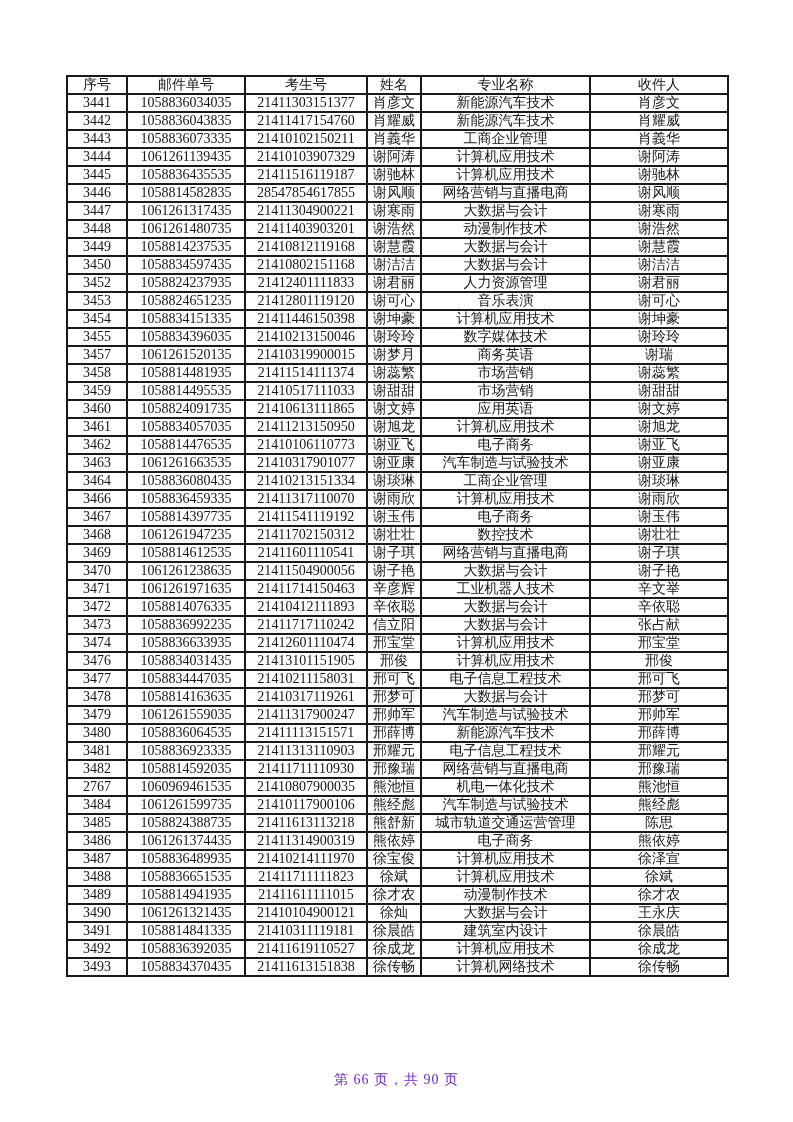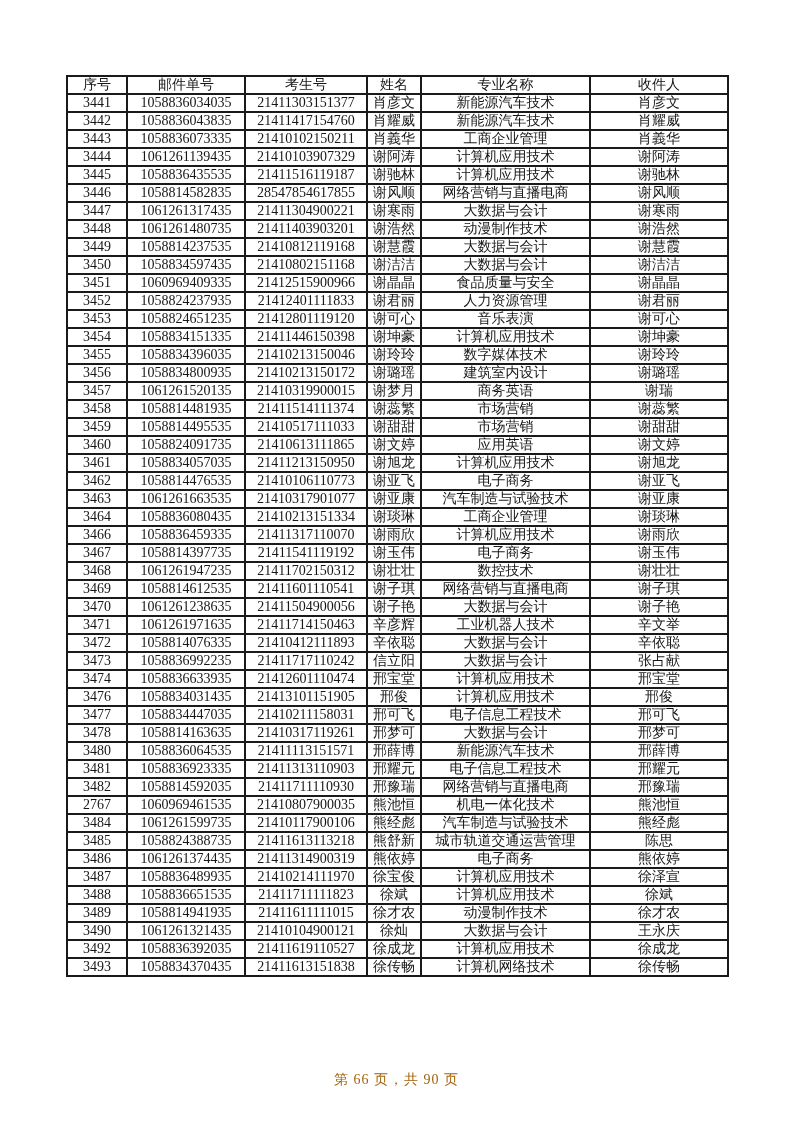--- a/index.html
+++ b/index.html
@@ -44,21 +44,21 @@
     color: #161616;
   }
   .page-footer {
     position: absolute;
     left: 0;
     top: 1071px;
     width: 793px;
     text-align: center;
     font-size: 14px;
     letter-spacing: 1px;
-    color: #a16207;
+    color: #6d28d9;
   }
 </style>
 </head>
 <body>
 
 <div class="page">
 
   <table class="mail-table">
     <colgroup>
       <col style="width:60px">
@@ -153,28 +153,20 @@
         </tr>
         <tr>
           <td>3450</td>
           <td>1058834597435</td>
           <td>21410802151168</td>
           <td>谢洁洁</td>
           <td>大数据与会计</td>
           <td>谢洁洁</td>
         </tr>
         <tr>
-          <td>3451</td>
-          <td>1060969409335</td>
-          <td>21412515900966</td>
-          <td>谢晶晶</td>
-          <td>食品质量与安全</td>
-          <td>谢晶晶</td>
-        </tr>
-        <tr>
           <td>3452</td>
           <td>1058824237935</td>
           <td>21412401111833</td>
           <td>谢君丽</td>
           <td>人力资源管理</td>
           <td>谢君丽</td>
         </tr>
         <tr>
           <td>3453</td>
           <td>1058824651235</td>
@@ -193,28 +185,20 @@
         </tr>
         <tr>
           <td>3455</td>
           <td>1058834396035</td>
           <td>21410213150046</td>
           <td>谢玲玲</td>
           <td>数字媒体技术</td>
           <td>谢玲玲</td>
         </tr>
         <tr>
-          <td>3456</td>
-          <td>1058834800935</td>
-          <td>21410213150172</td>
-          <td>谢璐瑶</td>
-          <td>建筑室内设计</td>
-          <td>谢璐瑶</td>
-        </tr>
-        <tr>
           <td>3457</td>
           <td>1061261520135</td>
           <td>21410319900015</td>
           <td>谢梦月</td>
           <td>商务英语</td>
           <td>谢瑞</td>
         </tr>
         <tr>
           <td>3458</td>
           <td>1058814481935</td>
@@ -361,20 +345,28 @@
         </tr>
         <tr>
           <td>3478</td>
           <td>1058814163635</td>
           <td>21410317119261</td>
           <td>邢梦可</td>
           <td>大数据与会计</td>
           <td>邢梦可</td>
         </tr>
         <tr>
+          <td>3479</td>
+          <td>1061261559035</td>
+          <td>21411317900247</td>
+          <td>邢帅军</td>
+          <td>汽车制造与试验技术</td>
+          <td>邢帅军</td>
+        </tr>
+        <tr>
           <td>3480</td>
           <td>1058836064535</td>
           <td>21411113151571</td>
           <td>邢薛博</td>
           <td>新能源汽车技术</td>
           <td>邢薛博</td>
         </tr>
         <tr>
           <td>3481</td>
           <td>1058836923335</td>
@@ -447,20 +439,28 @@
           <td>动漫制作技术</td>
           <td>徐才农</td>
         </tr>
         <tr>
           <td>3490</td>
           <td>1061261321435</td>
           <td>21410104900121</td>
           <td>徐灿</td>
           <td>大数据与会计</td>
           <td>王永庆</td>
+        </tr>
+        <tr>
+          <td>3491</td>
+          <td>1058814841335</td>
+          <td>21410311119181</td>
+          <td>徐晨皓</td>
+          <td>建筑室内设计</td>
+          <td>徐晨皓</td>
         </tr>
         <tr>
           <td>3492</td>
           <td>1058836392035</td>
           <td>21411619110527</td>
           <td>徐成龙</td>
           <td>计算机应用技术</td>
           <td>徐成龙</td>
         </tr>
         <tr>

